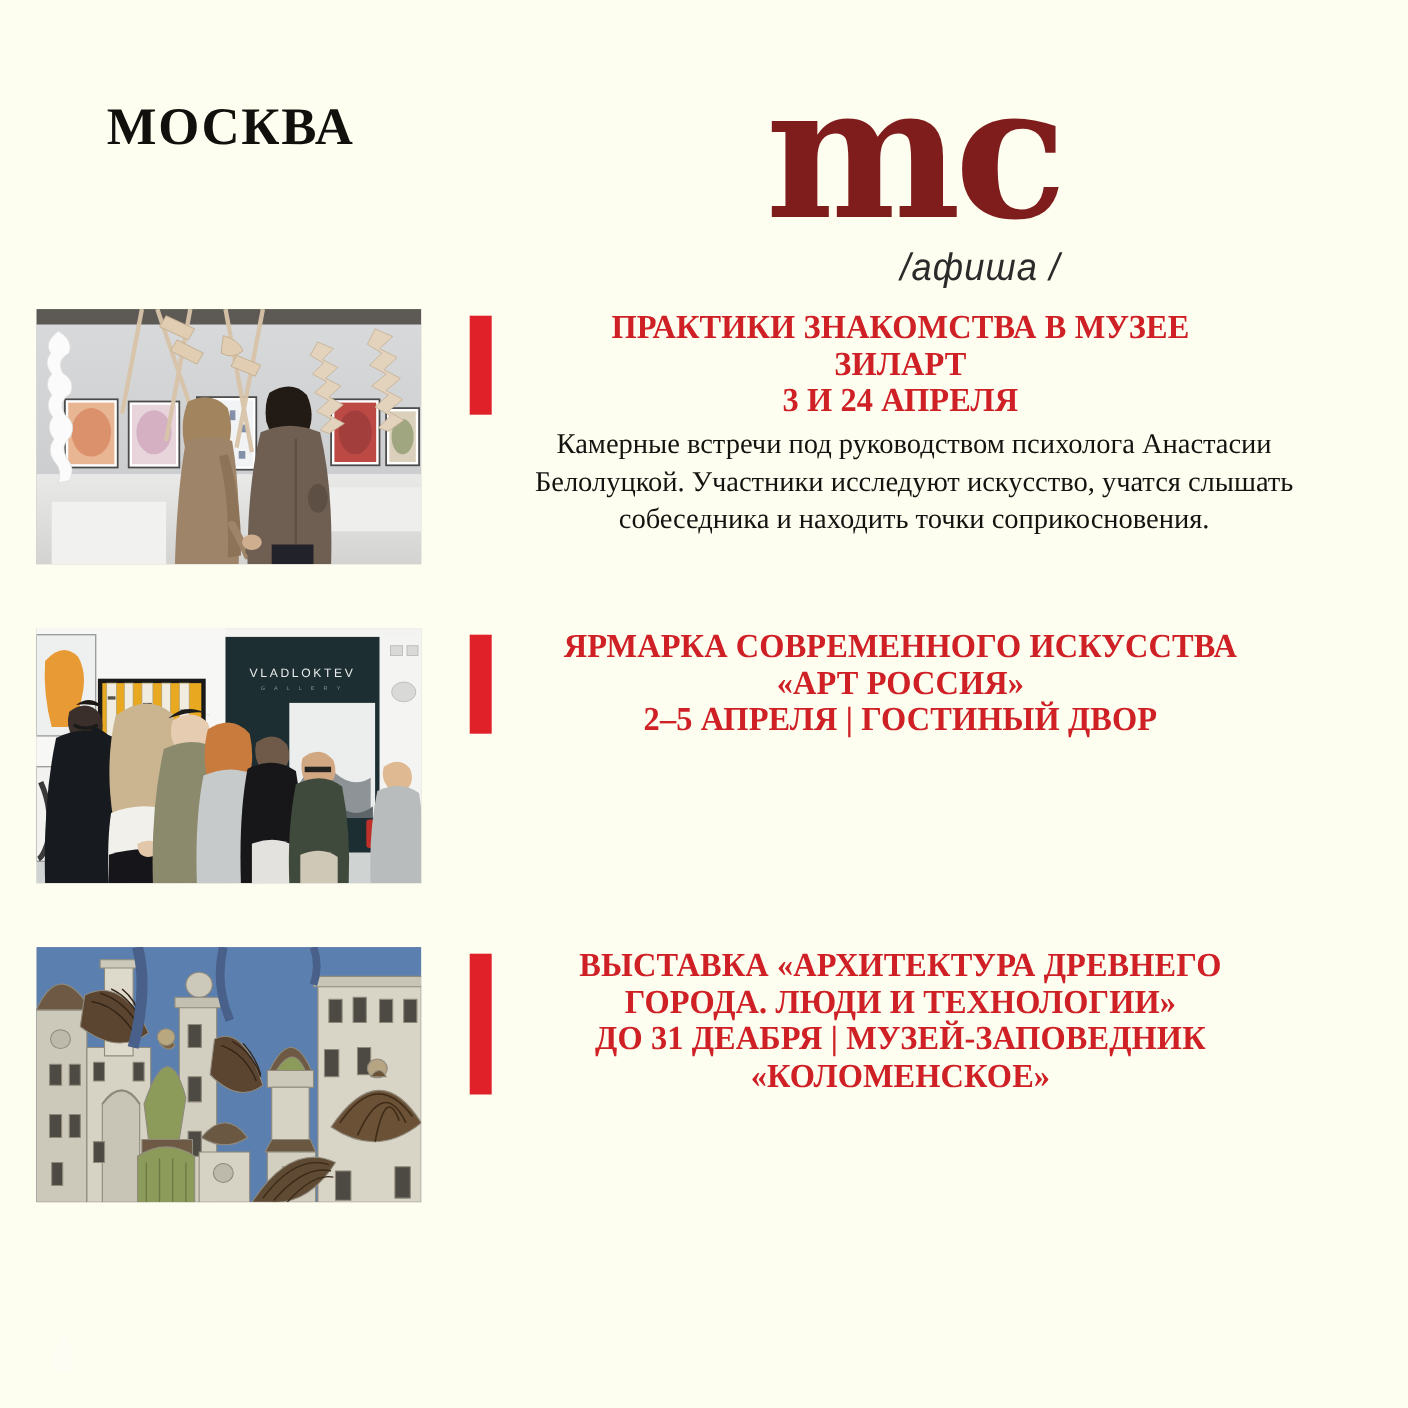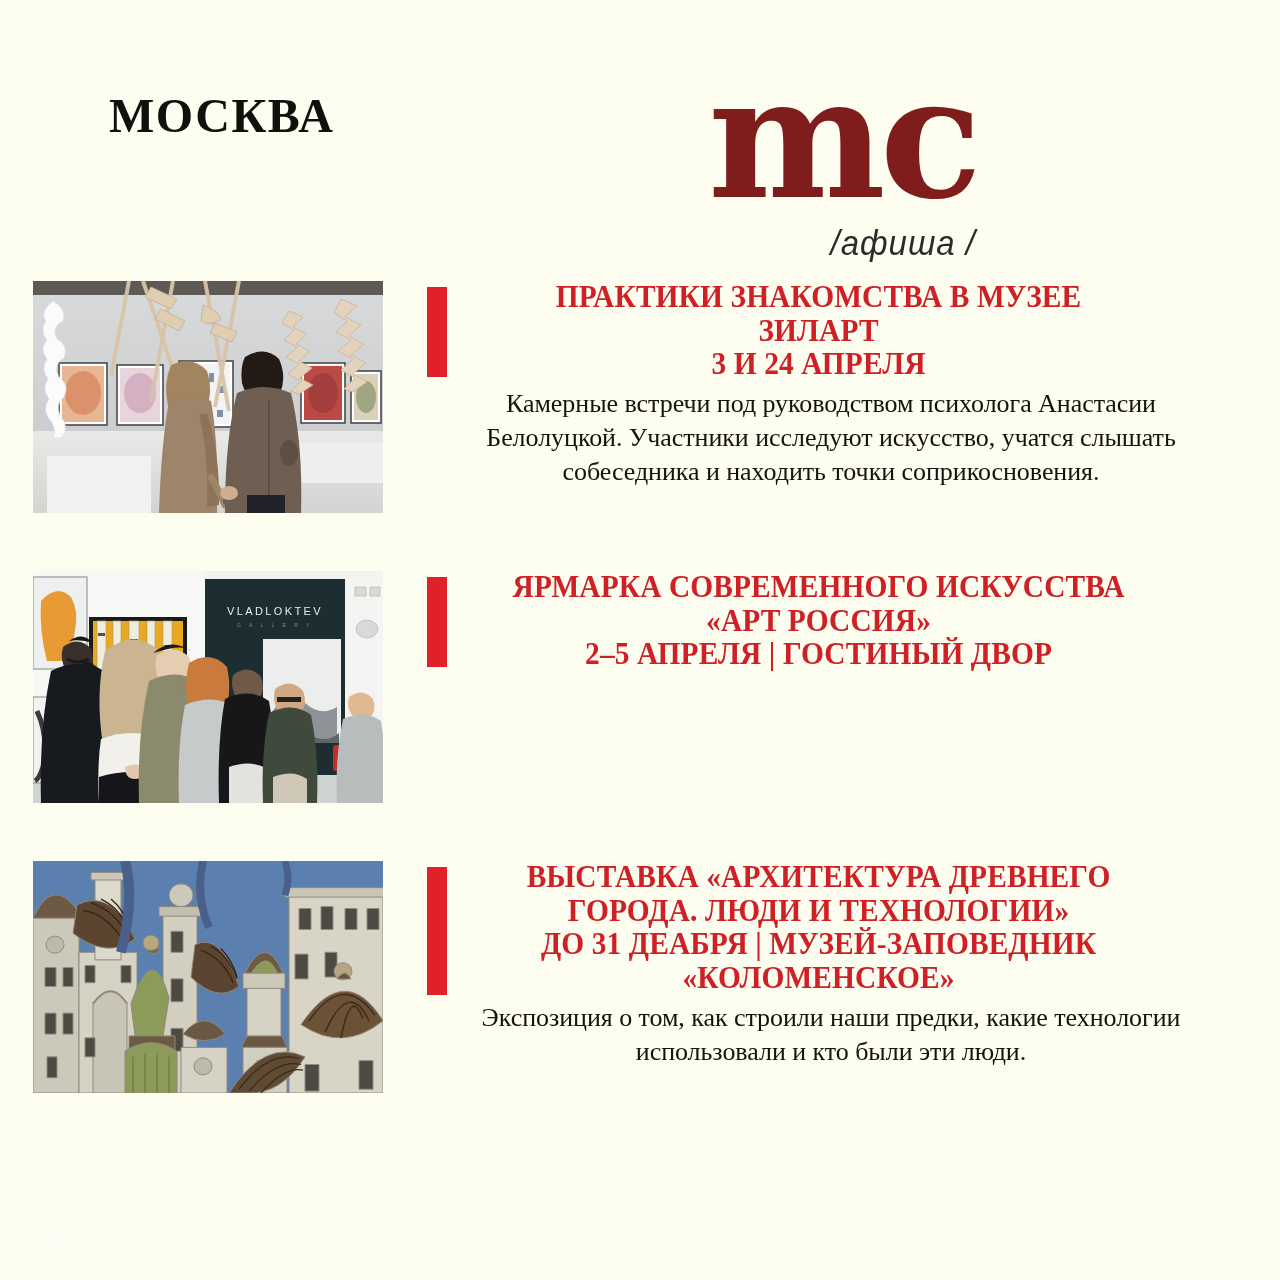--- a/index.html
+++ b/index.html
@@ -15,21 +15,21 @@
   .poster {
     position: relative;
     width: 1280px;
     height: 1280px;
     background: #fdfdf0;
   }
 
   
   .header {
     position: absolute;
-    top: 0; left: 16px;
+    top: 0; left: 4px;
     width: 1032px;
     height: 278px;
   }
 
   .city-title {
     position: absolute;
     left: 93px;
     top: 92px;
     font-family: "Liberation Serif", serif;
     font-weight: 700;
@@ -477,21 +477,20 @@
       </svg>
     </div>
 
     <div class="entry-body">
       <div class="accent-bar bar-4line"></div>
       <div class="entry-text">
         <div class="entry-title">ВЫСТАВКА «АРХИТЕКТУРА ДРЕВНЕГО
 ГОРОДА. ЛЮДИ И ТЕХНОЛОГИИ»
 ДО 31 ДЕАБРЯ | МУЗЕЙ-ЗАПОВЕДНИК
 «КОЛОМЕНСКОЕ»</div>
-        <div class="entry-desc">Экспозиция о том, как строили наши предки, какие технологии использовали и кто были эти люди.</div>
       </div>
     </div>
   </div>
 
   <div class="watermark">
     <svg viewBox="0 0 26 40">
       <path d="M13 2 q9 10 9 20 q0 12 -9 16 q-9 -4 -9 -16 q0 -10 9 -20z" fill="#ffffff"></path>
     </svg>
   </div>
 

